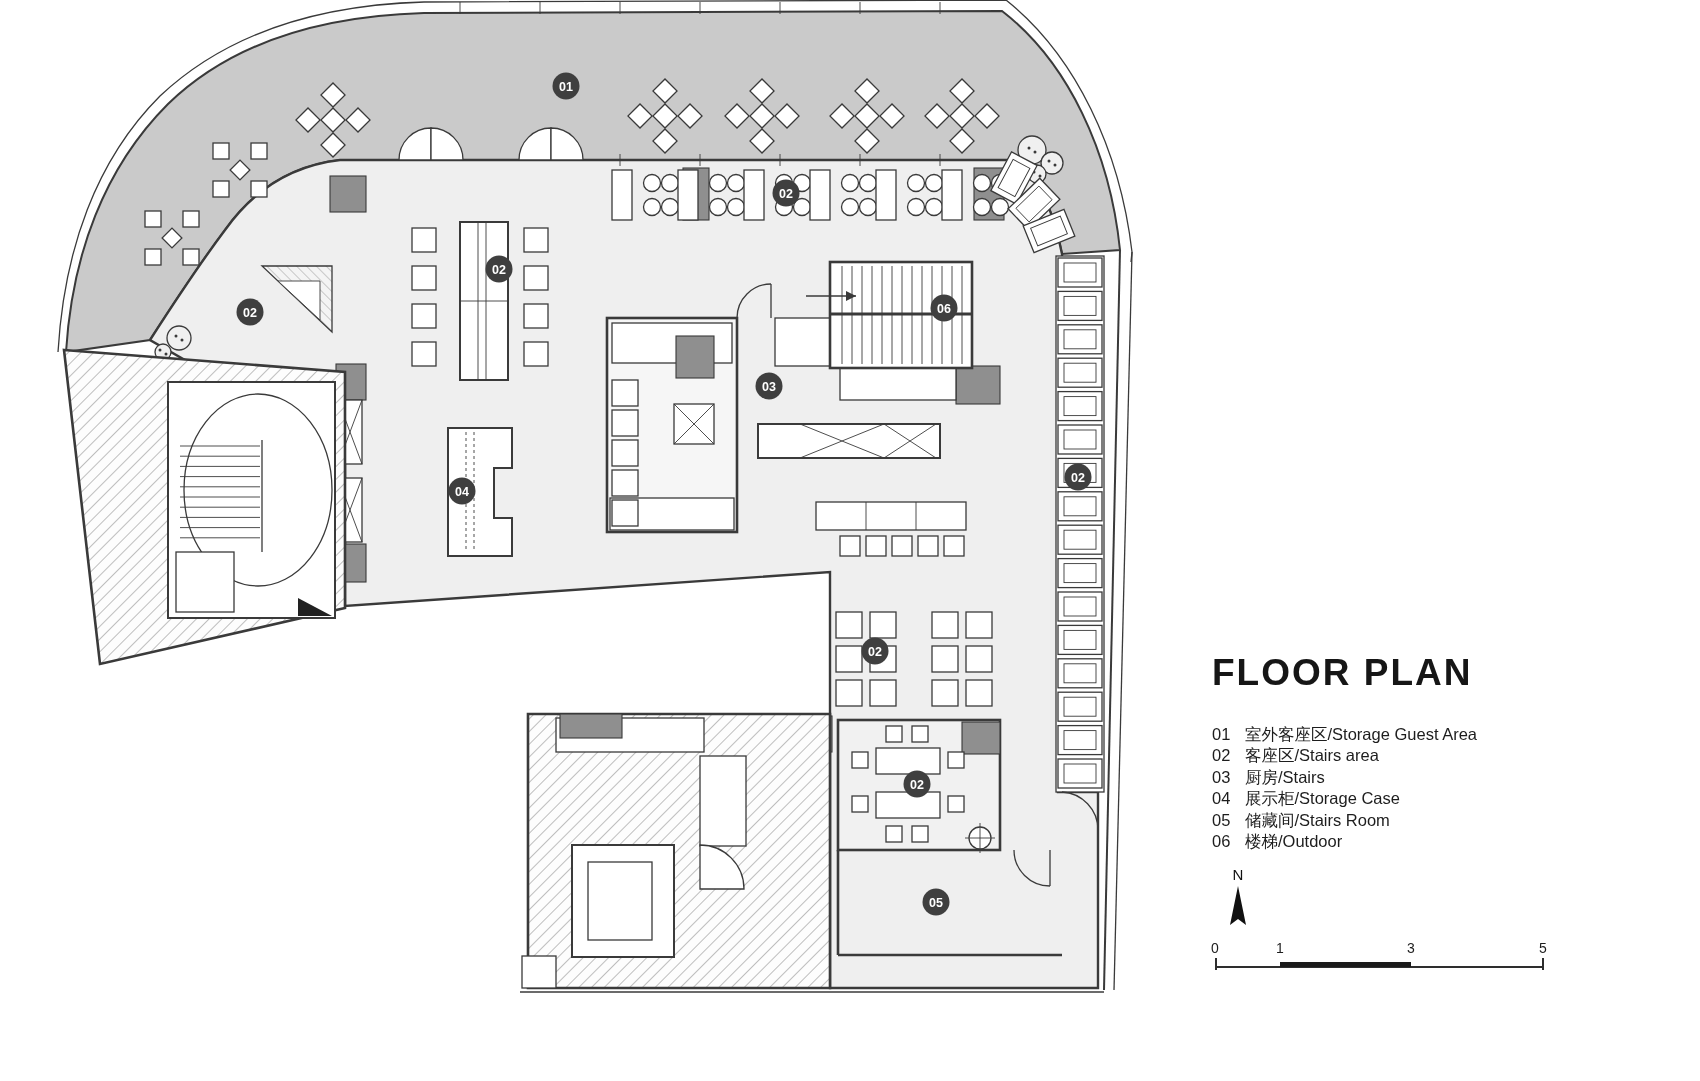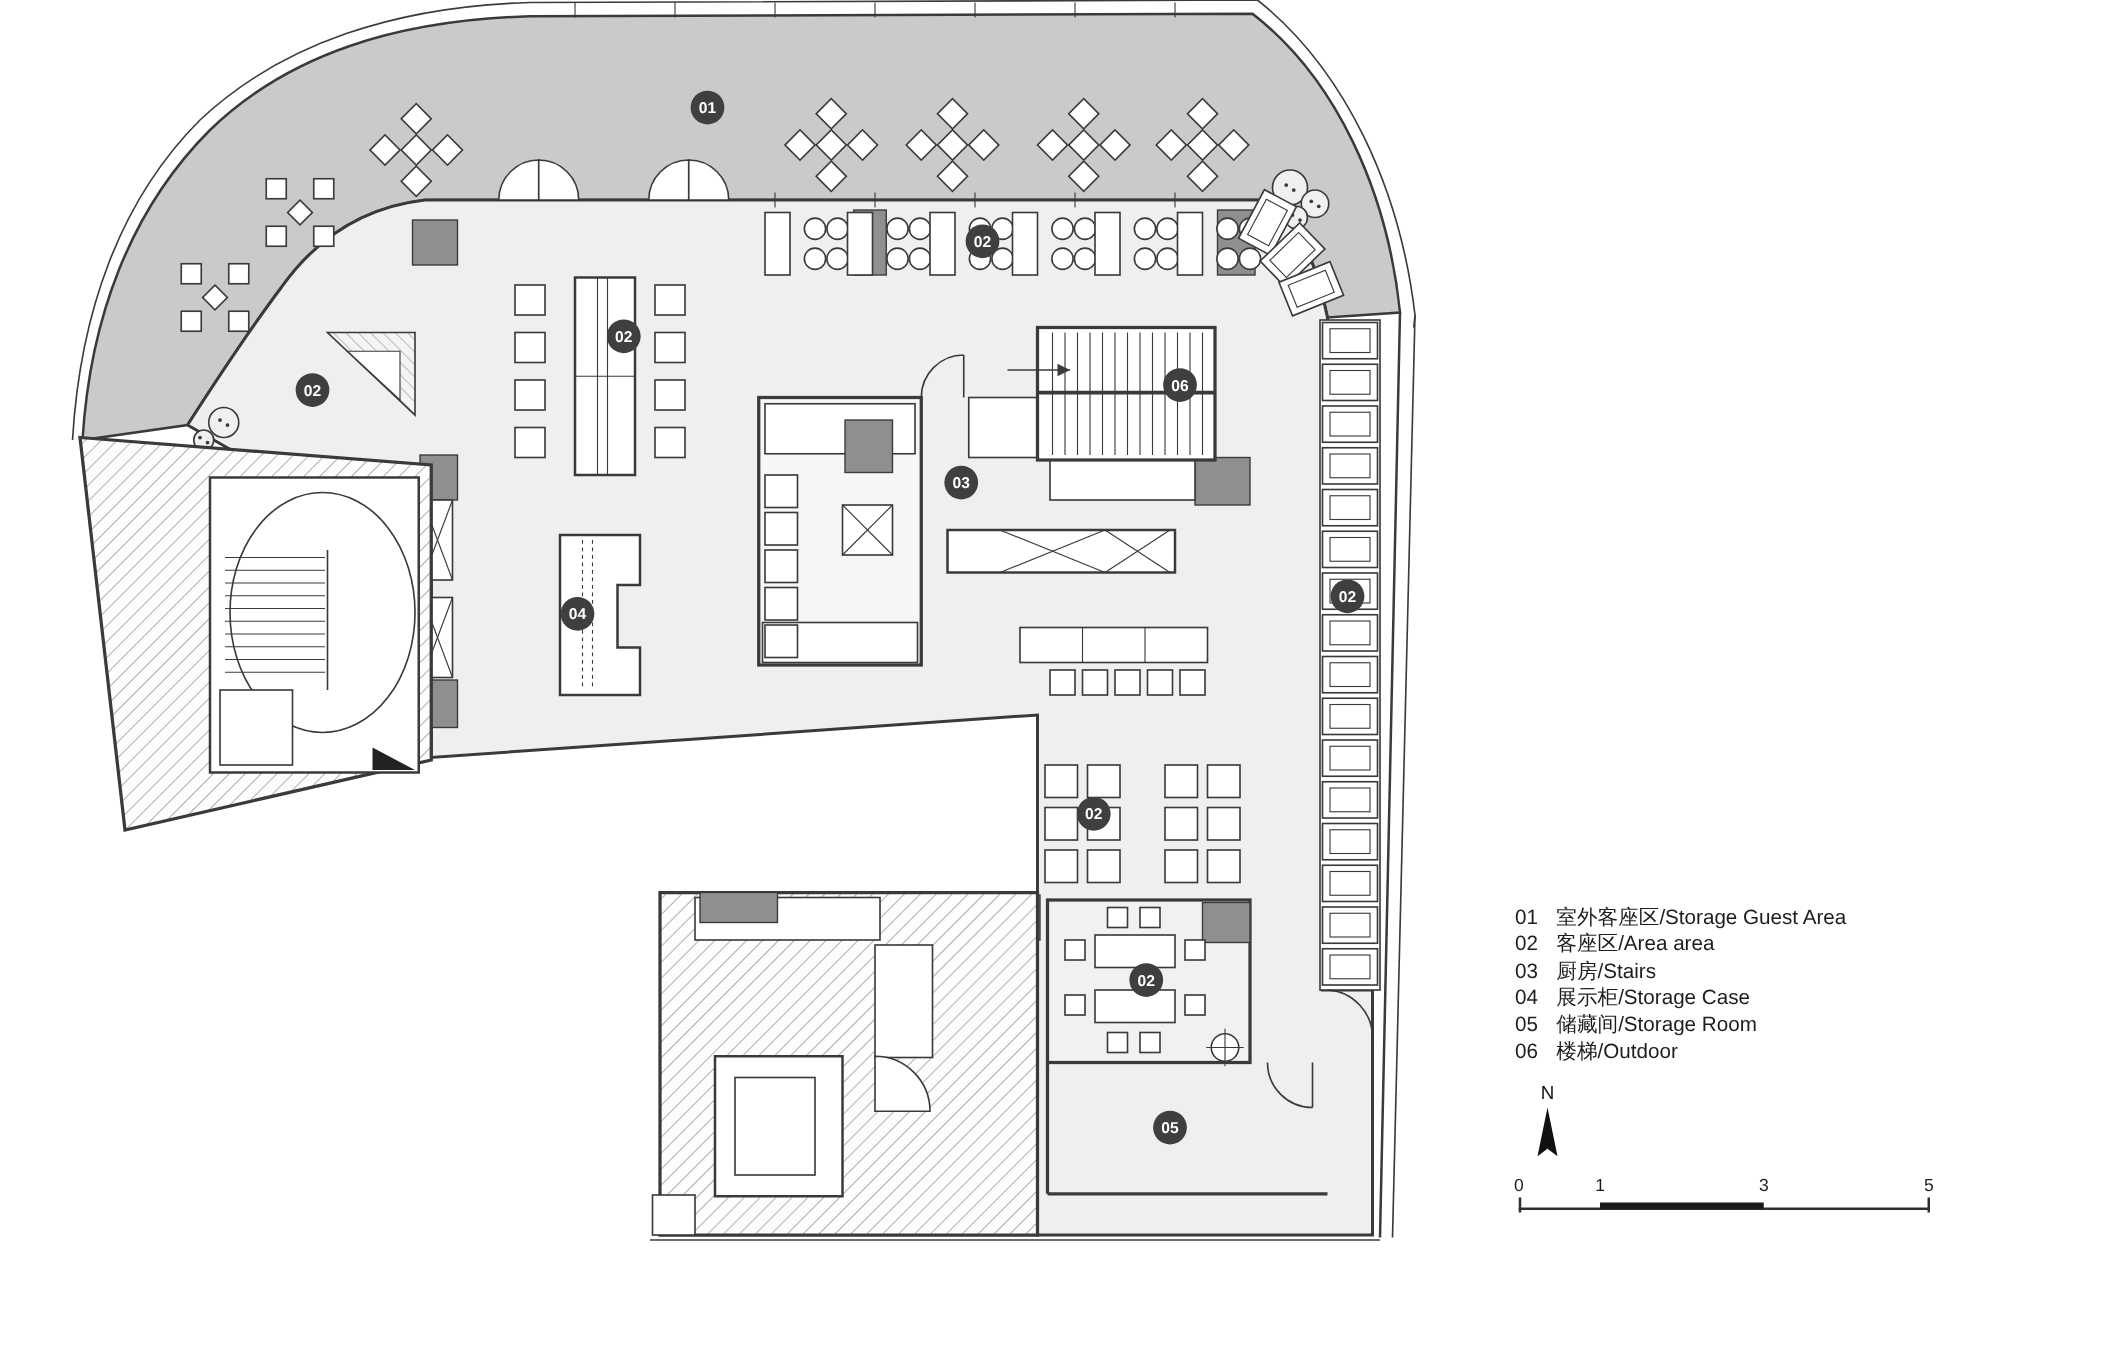--- a/index.html
+++ b/index.html
@@ -499,40 +499,43 @@
           <circle cx="917" cy="784" r="13.5" fill="#3f3f3f"></circle>
           <text x="917" y="788.5" text-anchor="middle" font-size="12.5" font-weight="bold" fill="#ffffff" font-family="&quot;Liberation Sans&quot;, sans-serif">02</text>
         </g>
         <g>
           <circle cx="936" cy="902" r="13.5" fill="#3f3f3f"></circle>
           <text x="936" y="906.5" text-anchor="middle" font-size="12.5" font-weight="bold" fill="#ffffff" font-family="&quot;Liberation Sans&quot;, sans-serif">05</text>
         </g>
       </g>
   </svg>
 
+  <div class="legend-panel">
+    <div class="plan-title">FLOOR PLAN</div>
+  </div>
   <ul class="legend-list">
     <li>
       <span class="legend-num">01</span>
       <span>室外客座区/Storage Guest Area</span>
       </li>
     <li>
       <span class="legend-num">02</span>
-      <span>客座区/Area area</span>
+      <span>客座区/Stairs area</span>
       </li>
     <li>
       <span class="legend-num">03</span>
       <span>厨房/Stairs</span>
       </li>
     <li>
       <span class="legend-num">04</span>
       <span>展示柜/Storage Case</span>
       </li>
     <li>
       <span class="legend-num">05</span>
-      <span>储藏间/Storage Room</span>
+      <span>储藏间/Stairs Room</span>
       </li>
     <li>
       <span class="legend-num">06</span>
       <span>楼梯/Outdoor</span>
       </li>
   </ul>
 
   <div class="compass">
     <div class="n-label">N</div>
     <svg width="28" height="42" viewBox="0 0 28 42">

